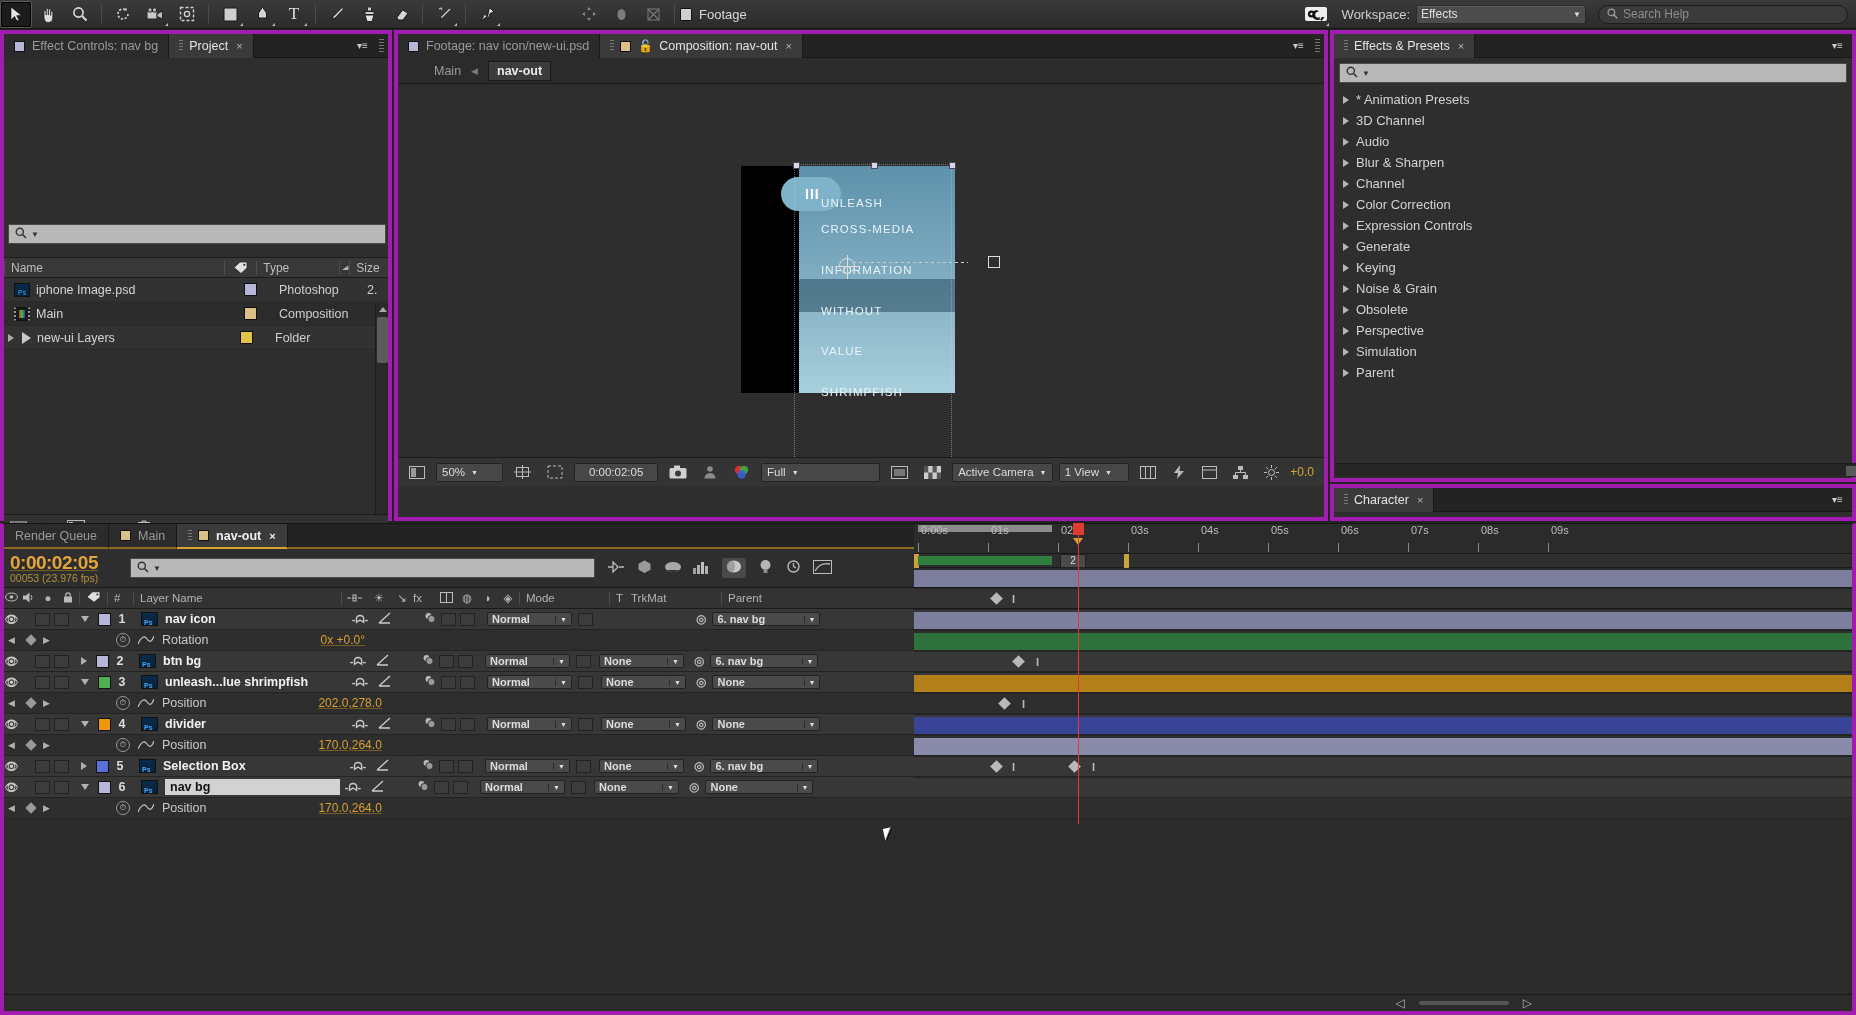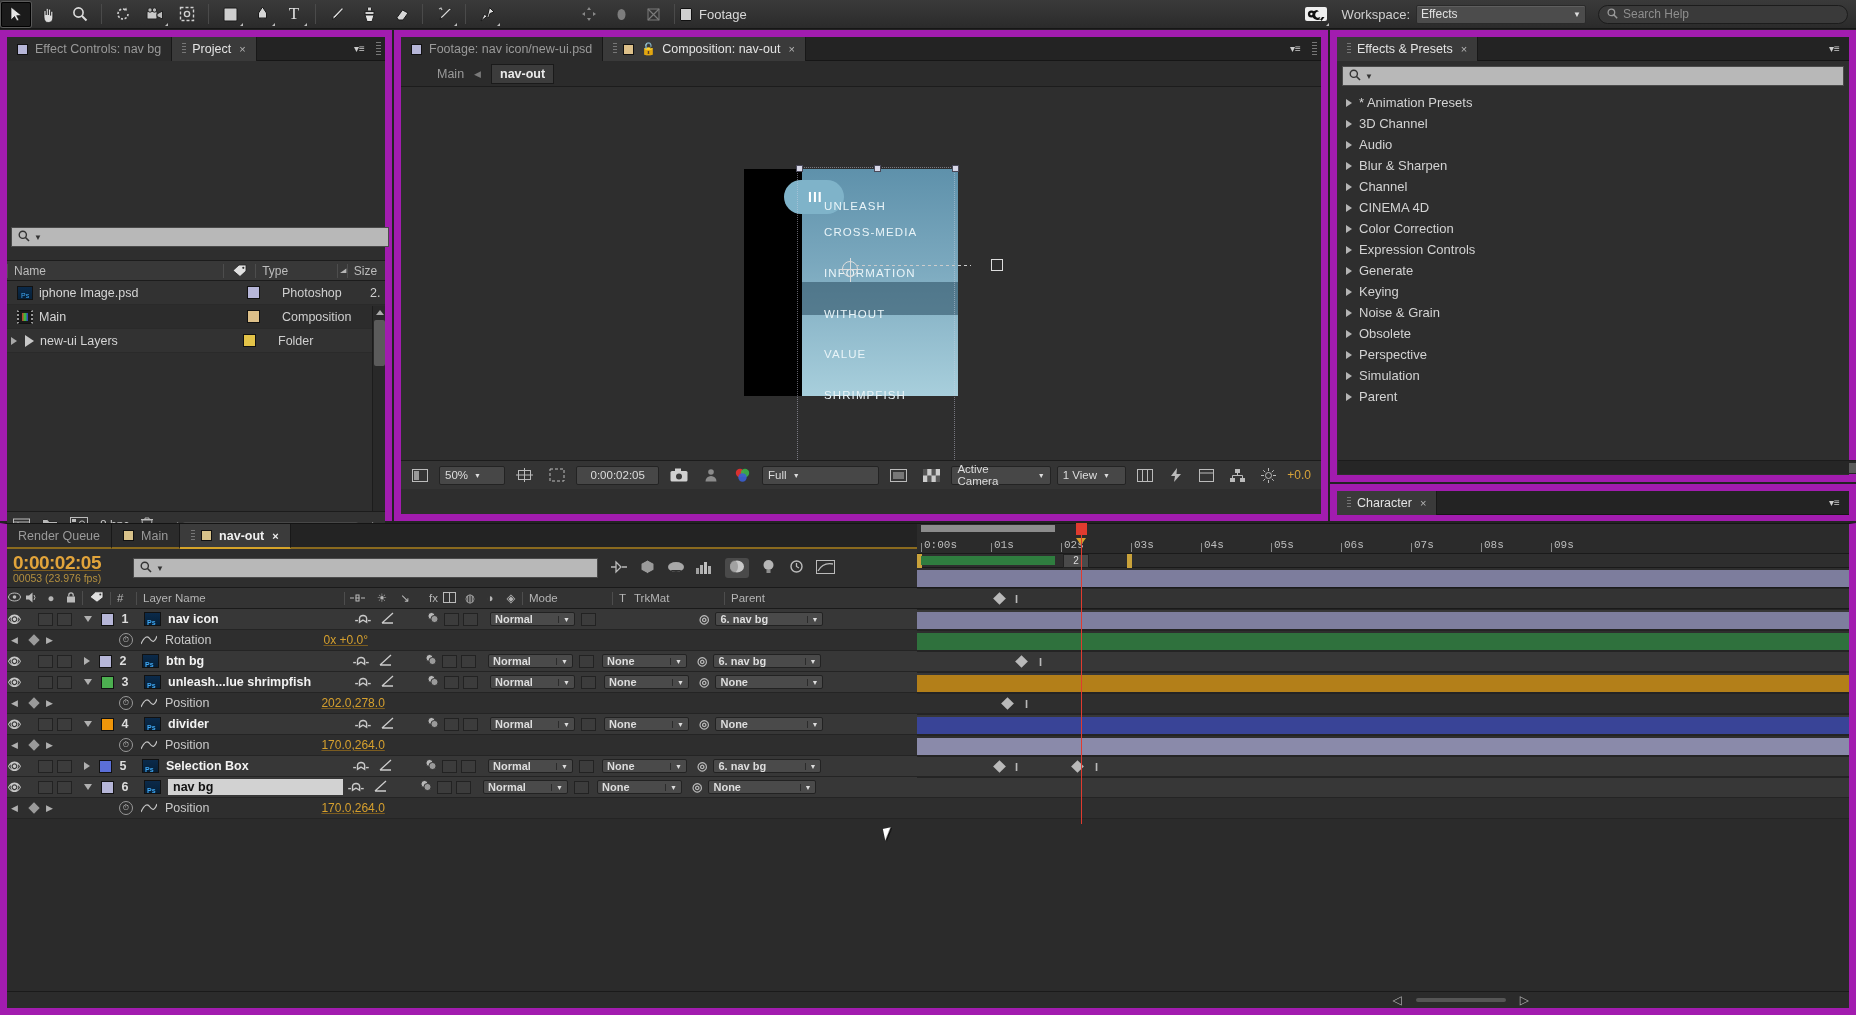--- a/index.html
+++ b/index.html
@@ -42,21 +42,21 @@
   }
   .ws-select .arrow{margin-left:auto;font-size:8px;color:#ddd;}
   .searchhelp{
     width:250px;height:19px;background:#3a3a3a;border:1px solid #1c1c1c;
     border-radius:10px;display:flex;align-items:center;padding:0 8px;
     color:#8e8e8e;font-size:12px;
   }
   .searchhelp .mg{margin-right:5px;color:#9a9a9a;font-size:11px;}
 
   
-  .panel{position:absolute;background:#2e2e2e;border:7px solid #a21caf;}
+  .panel{position:absolute;background:#2e2e2e;border:4px solid #a21caf;}
   .tabbar{height:24px;background:#232323;display:flex;align-items:stretch;
     border-bottom:1px solid #161616;}
   .tab{
     display:flex;align-items:center;padding:0 10px;height:24px;
     color:#9a9a9a;font-size:12.5px;background:#2b2b2b;
     border-right:1px solid #181818;position:relative;white-space:nowrap;
   }
   .tab.active{background:#3a3a3a;color:#e4e4e4;}
   .tab .gripper{width:4px;height:12px;margin-right:6px;
     background:repeating-linear-gradient(180deg,#777 0 1px,transparent 1px 3px);}
@@ -226,21 +226,21 @@
   .kf-diamond{width:8px;height:8px;background:#9a9a9a;transform:rotate(45deg);}
   .orange{color:#d6a02e;text-decoration:underline;text-decoration-color:#7b5c20;font-size:12px;}
   .stopwatch{width:14px;height:14px;border:1px solid #999;border-radius:50%;
     display:flex;align-items:center;justify-content:center;font-size:8px;color:#ddd;}
 
   
   .tl-graph{position:absolute;left:910px;top:0;right:0;bottom:0;}
   .ruler{height:30px;background:#2b2b2b;position:relative;border-bottom:1px solid #1a1a1a;}
   .ruler .wa{position:absolute;left:4px;top:1px;width:134px;height:7px;background:#8c8c8c;}
   .ruler .tick{position:absolute;top:19px;width:1px;height:9px;background:#8a8a8a;}
-  .ruler .lbl{position:absolute;top:15px;color:#bdbdbd;font-size:11px;font-family:Liberation Mono, monospace;}
+  .ruler .lbl{position:absolute;top:0;color:#bdbdbd;font-size:11px;}
   .tmarker{position:absolute;top:14px;width:0;height:0;
     border-left:5px solid transparent;border-right:5px solid transparent;border-top:7px solid #d6a02e;}
   .workbar{height:14px;background:#2e2e2e;position:relative;border-bottom:1px solid #1a1a1a;}
   .workbar .green{position:absolute;left:4px;top:2px;width:134px;height:9px;background:#2f7d3f;}
   .workbar .wstart{position:absolute;left:0;top:0;width:5px;height:14px;background:#c9a23a;}
   .trow{height:21px;position:relative;border-bottom:1px solid #242424;}
   .bar{position:absolute;top:2px;height:17px;}
   .cti{position:absolute;top:0;bottom:0;width:1px;background:#e03b2f;z-index:30;}
   .cti-head{position:absolute;top:-1px;left:-5px;width:11px;height:12px;background:#e03b2f;}
   .kdiam{position:absolute;width:9px;height:9px;background:#b9b9b9;transform:rotate(45deg);top:5px;}
@@ -700,24 +700,20 @@
         <div class="ep-item">
           <span class="tri"></span>
           <span>Blur &amp; Sharpen</span>
         </div>
         <div class="ep-item">
           <span class="tri"></span>
           <span>Channel</span>
         </div>
         <div class="ep-item">
           <span class="tri"></span>
-          <span>CINEMA 4D</span>
-        </div>
-        <div class="ep-item">
-          <span class="tri"></span>
           <span>Color Correction</span>
         </div>
         <div class="ep-item">
           <span class="tri"></span>
           <span>Expression Controls</span>
         </div>
         <div class="ep-item">
           <span class="tri"></span>
           <span>Generate</span>
         </div>
@@ -878,21 +874,21 @@
       <span class="g bl" style="width:26px;">#</span>
       <span class="g bl" style="width:208px;">Layer Name</span>
       <span class="g bl" style="width:26px;justify-content:center;padding-left:0">
         <svg width="15" height="10" viewBox="0 0 15 10">
             <path d="M0 5 h4 M11 5 h4 M5.5 5 h4" stroke="#bbb" stroke-width="1.2"></path>
             <rect x="6" y="2" width="3" height="6" fill="none" stroke="#bbb"></rect>
           </svg>
       </span>
       <span style="width:24px;text-align:center;">☀</span>
       <span style="width:22px;text-align:center;">↘</span>
-      <span style="width:22px;text-align:right;">fx</span>
+      <span style="width:22px;text-align:left;">fx</span>
       <span style="width:22px;text-align:center;">
         <svg width="13" height="11" viewBox="0 0 13 11">
             <rect x="0.5" y="0.5" width="12" height="10" fill="none" stroke="#bbb"></rect>
             <line x1="6.5" y1="0" x2="6.5" y2="11" stroke="#bbb"></line>
           </svg>
       </span>
       <span style="width:20px;text-align:center;">◍</span>
       <span style="width:20px;text-align:center;">◑</span>
       <span style="width:22px;text-align:center;">◈</span>
       <span class="g bl" style="width:90px;">Mode</span>

